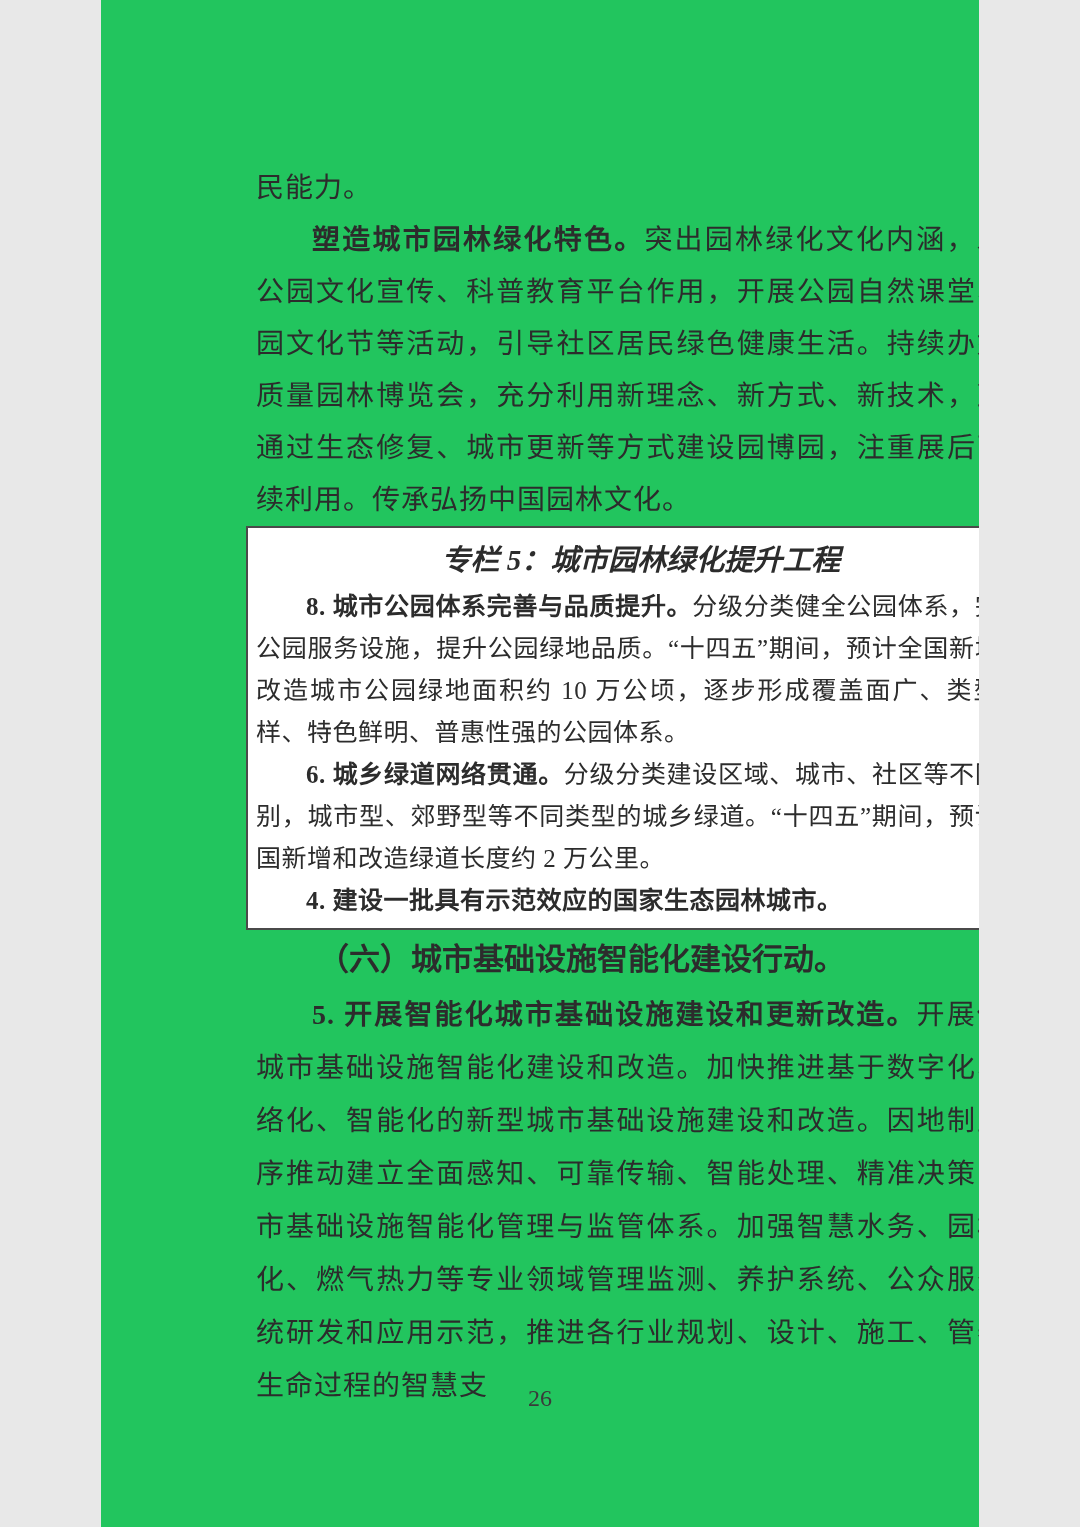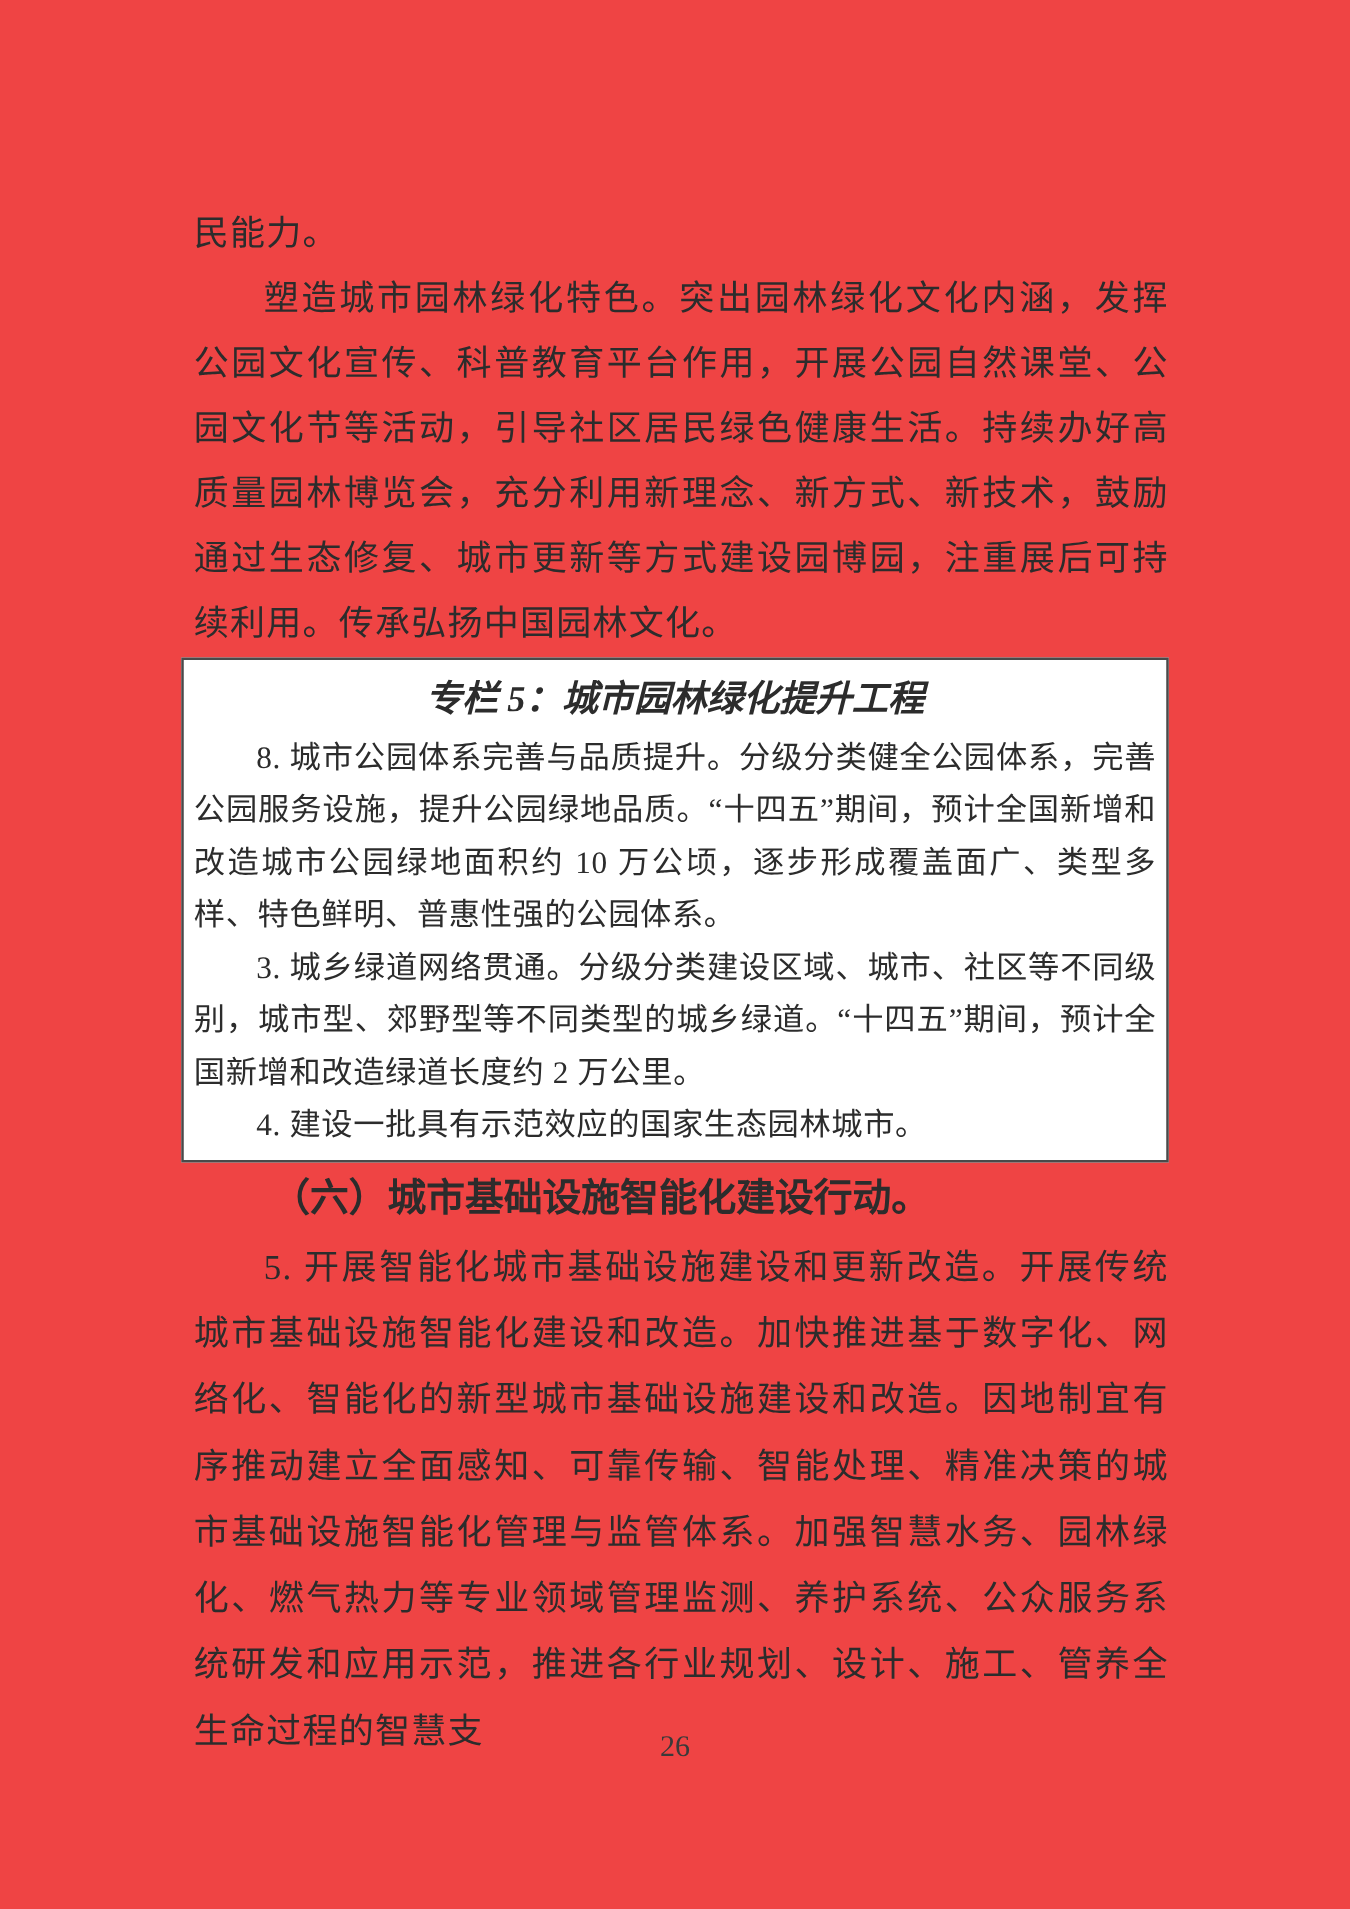--- a/index.html
+++ b/index.html
@@ -3,43 +3,43 @@
 <meta charset="utf-8">
 <style>
   html, body {
     margin: 0;
     padding: 0;
     background: #e8e8e8;
     font-family: "Liberation Serif", "DejaVu Serif", serif;
   }
   .page {
     position: relative;
-    width: 1080px;
+    width: 878px;
     height: 1527px;
     margin: 0 auto;
-    background: #ef4444;
+    background: #22c55e;
     color: #2c2c2c;
     overflow: hidden;
   }
   .content {
     position: absolute;
     left: 155px;
     top: 162px;
     width: 780px;
   }
   .body-para {
     margin: 0;
     font-size: 28px;
     line-height: 52px;
     text-align: justify;
     text-indent: 2em;
     letter-spacing: 1px;
   }
   .body-para.no-indent { text-indent: 0; }
-  .lead { font-weight: normal; }
+  .lead { font-weight: bold; }
   .callout {
     margin-left: -10px;
     width: 770px;
     border: 2px solid #4a4a4a;
     padding: 6px 8px;
     background: #ffffff;
   }
   .callout-title {
     font-size: 29px;
     font-weight: bold;
@@ -83,21 +83,21 @@
 <div class="page">
   <div class="content">
 
     <p class="body-para no-indent"><span>民能力。</span></p>
 
     <p class="body-para"><span class="lead">塑造城市园林绿化特色。</span><span>突出园林绿化文化内涵，发挥公园文化宣传、科普教育平台作用，开展公园自然课堂、公园文化节等活动，引导社区居民绿色健康生活。持续办好高质量园林博览会，充分利用新理念、新方式、新技术，鼓励通过生态修复、城市更新等方式建设园博园，注重展后可持续利用。传承弘扬中国园林文化。</span></p>
 
     <div class="callout">
       <div class="callout-title">专栏 5：城市园林绿化提升工程</div>
       <p class="callout-para"><span class="lead">8. 城市公园体系完善与品质提升。</span><span>分级分类健全公园体系，完善公园服务设施，提升公园绿地品质。“十四五”期间，预计全国新增和改造城市公园绿地面积约 10 万公顷，逐步形成覆盖面广、类型多样、特色鲜明、普惠性强的公园体系。</span></p>
-      <p class="callout-para"><span class="lead">3. 城乡绿道网络贯通。</span><span>分级分类建设区域、城市、社区等不同级别，城市型、郊野型等不同类型的城乡绿道。“十四五”期间，预计全国新增和改造绿道长度约 2 万公里。</span></p>
+      <p class="callout-para"><span class="lead">6. 城乡绿道网络贯通。</span><span>分级分类建设区域、城市、社区等不同级别，城市型、郊野型等不同类型的城乡绿道。“十四五”期间，预计全国新增和改造绿道长度约 2 万公里。</span></p>
       <p class="callout-para"><span class="lead">4. 建设一批具有示范效应的国家生态园林城市。</span><span></span></p>
     </div>
 
     <h3 class="section-heading">（六）城市基础设施智能化建设行动。</h3>
 
     <p class="body-para para-smart"><span class="lead">5. 开展智能化城市基础设施建设和更新改造。</span><span>开展传统城市基础设施智能化建设和改造。加快推进基于数字化、网络化、智能化的新型城市基础设施建设和改造。因地制宜有序推动建立全面感知、可靠传输、智能处理、精准决策的城市基础设施智能化管理与监管体系。加强智慧水务、园林绿化、燃气热力等专业领域管理监测、养护系统、公众服务系统研发和应用示范，推进各行业规划、设计、施工、管养全生命过程的智慧支</span></p>
 
   </div>
 
   <div class="page-number">26</div>

